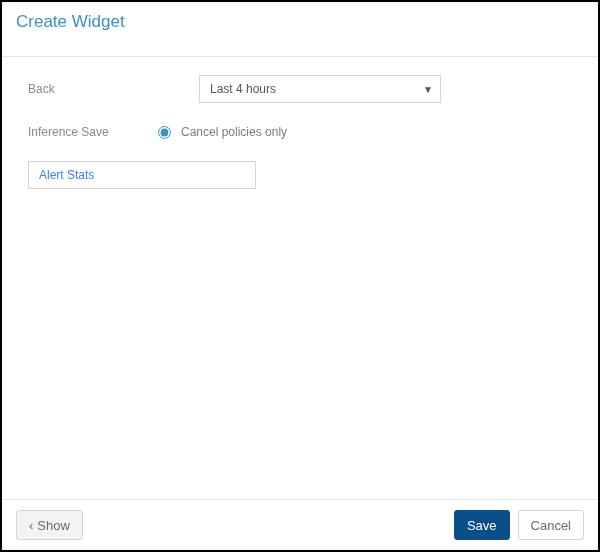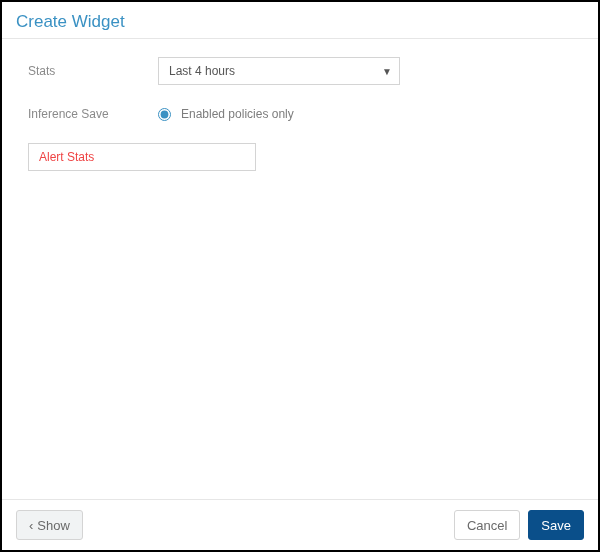--- a/index.html
+++ b/index.html
@@ -5,21 +5,21 @@
   * { box-sizing: border-box; margin: 0; padding: 0; }
   html, body { width: 600px; height: 552px; font-family: Arial, Helvetica, sans-serif; }
   .frame {
     width: 600px; height: 552px;
     border: 2px solid #000;
     background: #fff;
     display: flex;
     flex-direction: column;
   }
   .header {
-    padding: 10px 14px 6px 14px;
+    padding: 10px 14px 24px 14px;
     border-bottom: 1px solid #e6e6e6;
   }
   .header-title {
     color: #3a91c3;
     font-size: 17px;
     font-weight: 400;
   }
   .body {
     flex: 1;
     padding: 18px 26px;
@@ -33,20 +33,21 @@
   .form-label {
     width: 130px;
     color: #8a8a8a;
     font-size: 12px;
   }
   .required-mark { color: #d9534f; margin-left: 2px; }
   .select-wrap {
     position: relative;
     width: 242px;
     height: 28px;
+    margin-left: 41px;
   }
   .select-wrap select {
     appearance: none;
     -webkit-appearance: none;
     width: 100%;
     height: 100%;
     border: 1px solid #d4d4d4;
     background: #fff;
     padding: 4px 28px 4px 10px;
     font-size: 12px;
@@ -69,21 +70,21 @@
   .radio-wrap input[type=radio] {
     width: 13px; height: 13px;
     accent-color: #3a91c3;
   }
   .text-input {
     width: 228px;
     height: 28px;
     border: 1px solid #d4d4d4;
     padding: 4px 10px;
     font-size: 12px;
-    color: #ef4444;
+    color: #3b82f6;
   }
   .footer {
     border-top: 1px solid #e6e6e6;
     padding: 10px 14px;
     display: flex;
     align-items: center;
     justify-content: space-between;
   }
   .footer-right { display: flex; gap: 8px; }
   .btn {
@@ -121,50 +122,50 @@
 <body>
 
 <div class="frame">
   <div class="header">
     <div class="header-title">Create Widget</div>
   </div>
 
   <div class="body">
 
     <div class="form-row">
-      <div class="form-label">Stats</div>
+      <div class="form-label">Back</div>
       <div class="select-wrap">
         <select>
           <option>Last 4 hours</option>
         </select>
         <span class="select-caret">▼</span>
       </div>
     </div>
 
     <div class="form-row">
       <div class="form-label">Inference Save</div>
       <label class="radio-wrap">
         <input type="radio" checked="" style="">
-        <span>Enabled policies only</span>
+        <span>Cancel policies only</span>
       </label>
     </div>
 
     <div class="form-row">
       <input type="text" class="text-input" value="Alert Stats" style="">
     </div>
 
   </div>
 
   <div class="footer">
     <button class="btn btn-back">
       <span class="chevron-left">‹</span>
       <span>Show</span>
     </button>
     <div class="footer-right">
+      <button class="btn btn-save">
+        <span>Save</span>
+      </button>
       <button class="btn btn-cancel">
         <span>Cancel</span>
-      </button>
-      <button class="btn btn-save">
-        <span>Save</span>
       </button>
     </div>
   </div>
 </div>
 
 </body></html>

